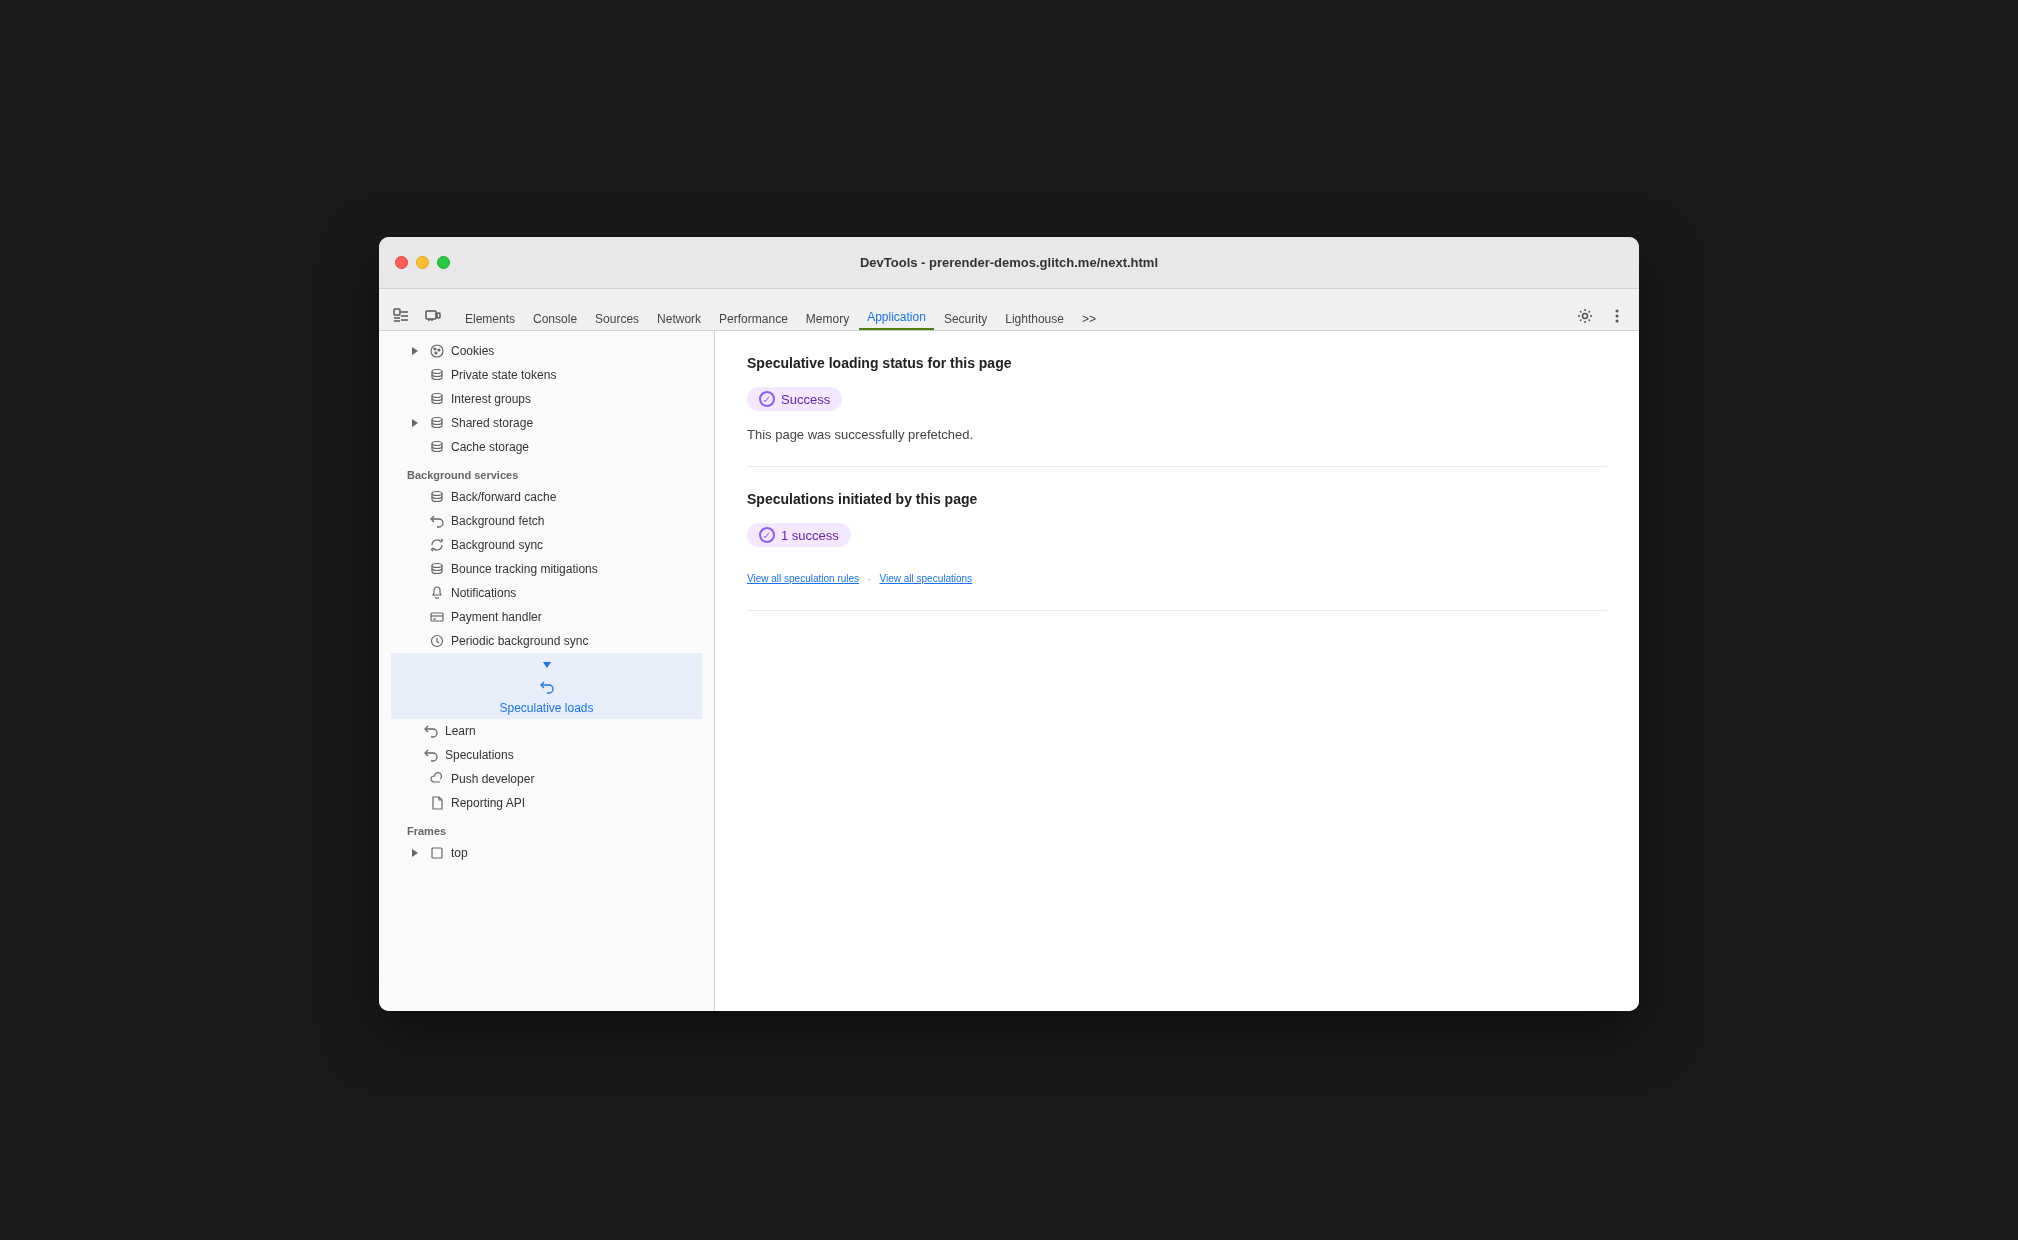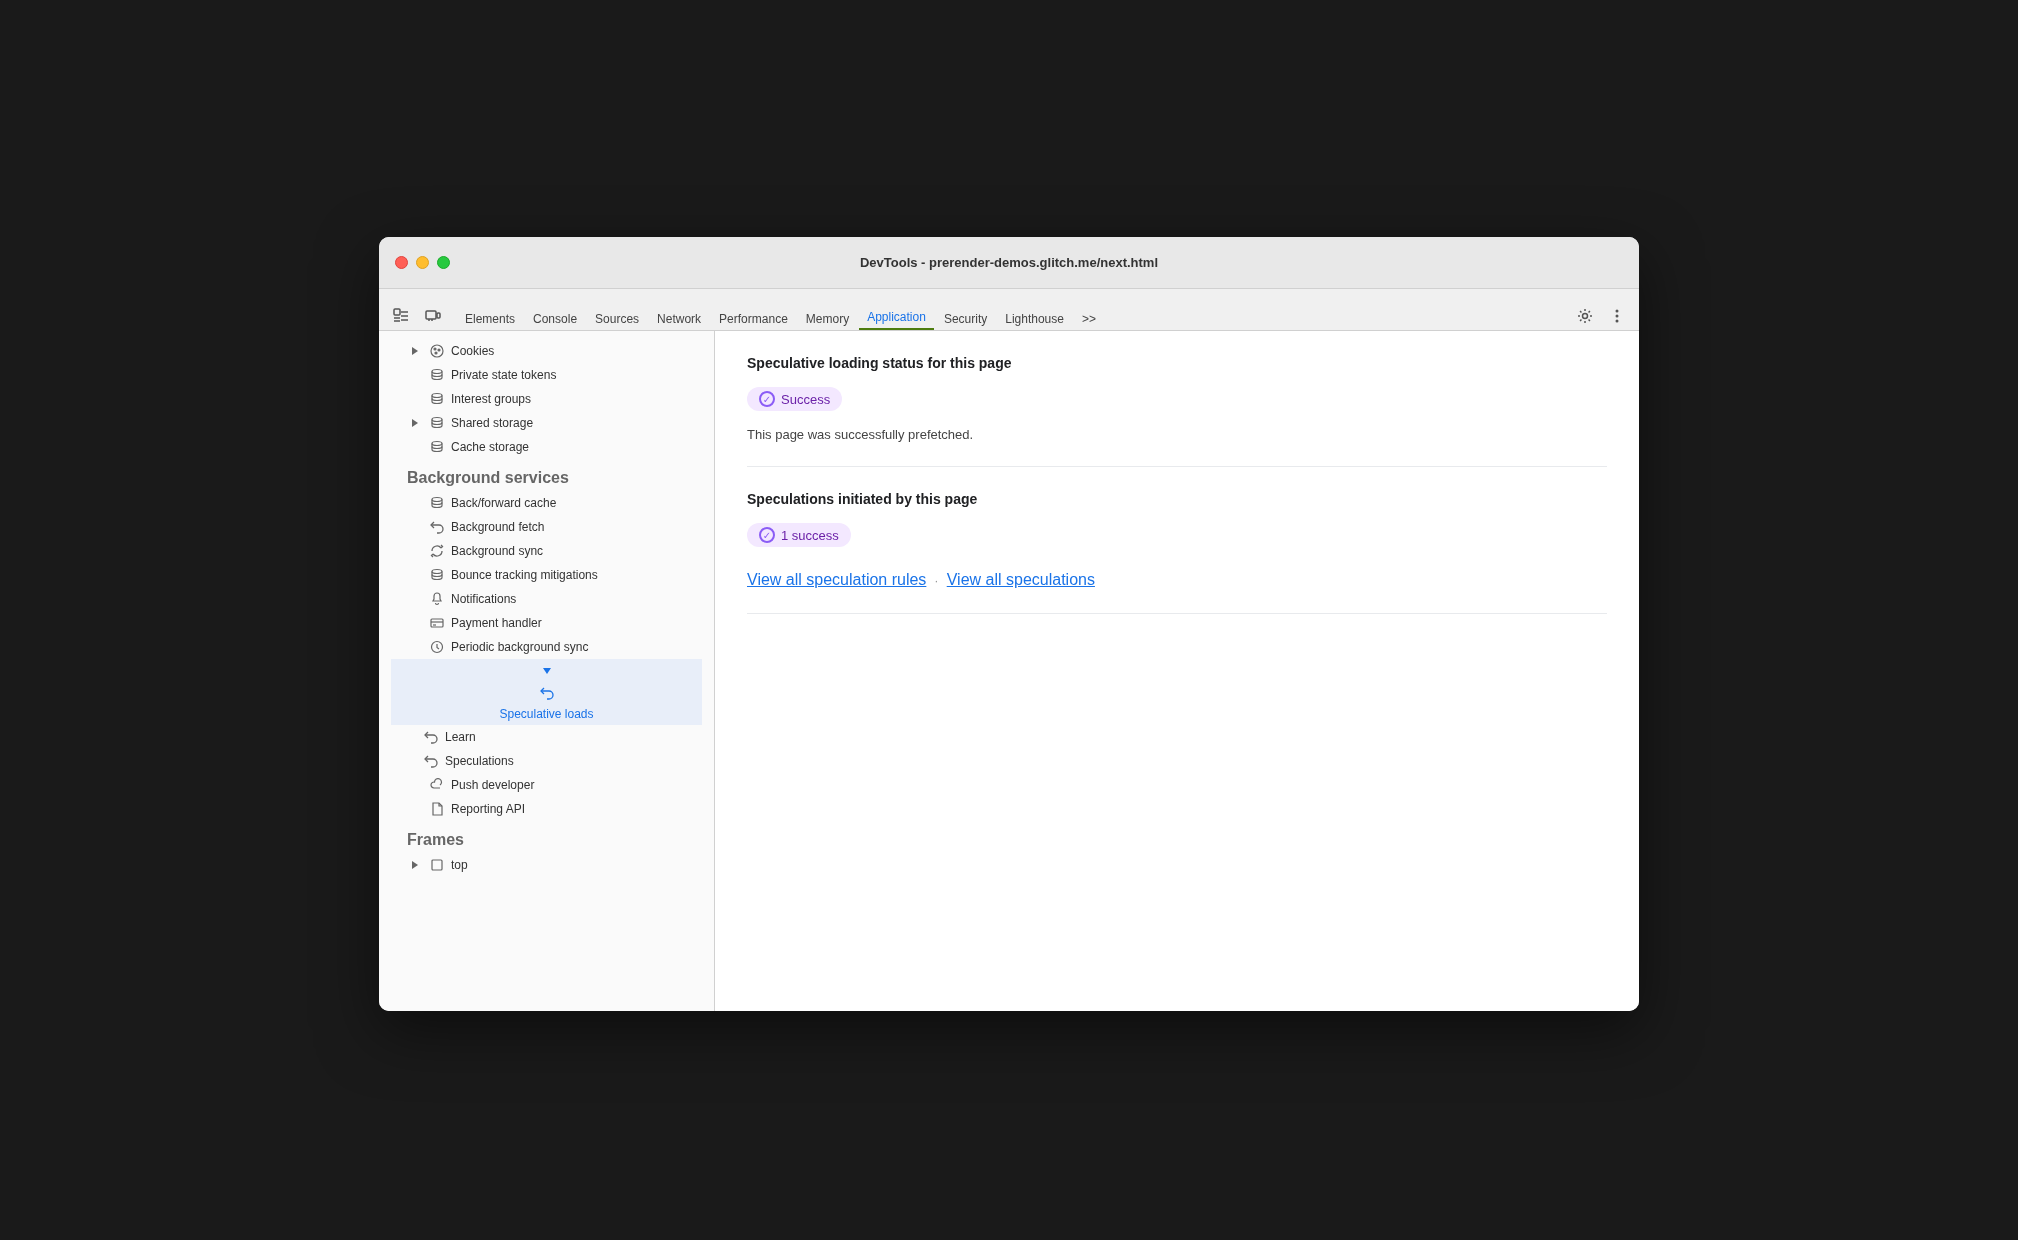--- a/index.html
+++ b/index.html
@@ -104,21 +104,21 @@
     }
     .sidebar {
       width: 336px;
       background: #fafafa;
       border-right: 1px solid #d0d0d0;
       overflow-y: auto;
       padding: 8px 12px;
       flex-shrink: 0;
     }
     .sidebar-section-label {
-      font-size: 16px;
+      font-size: 11px;
       font-weight: 600;
       color: #666;
       padding: 10px 16px 4px 16px;
       text-transform: none;
     }
     .sidebar-item {
       display: flex;
       align-items: center;
       padding: 4px 16px;
       font-size: 12px;
@@ -204,21 +204,21 @@
       border-top: 1px solid #e8eaed;
       margin: 24px 0;
     }
     .link-row {
       display: flex;
       align-items: center;
       gap: 8px;
       margin-top: 8px;
     }
     .link {
-      font-size: 16px;
+      font-size: 10px;
       color: #1a73e8;
       text-decoration: underline;
       cursor: pointer;
     }
     .dot-sep {
       color: #999;
       font-size: 13px;
     }
     .learn-more-link {
       font-size: 13px;

